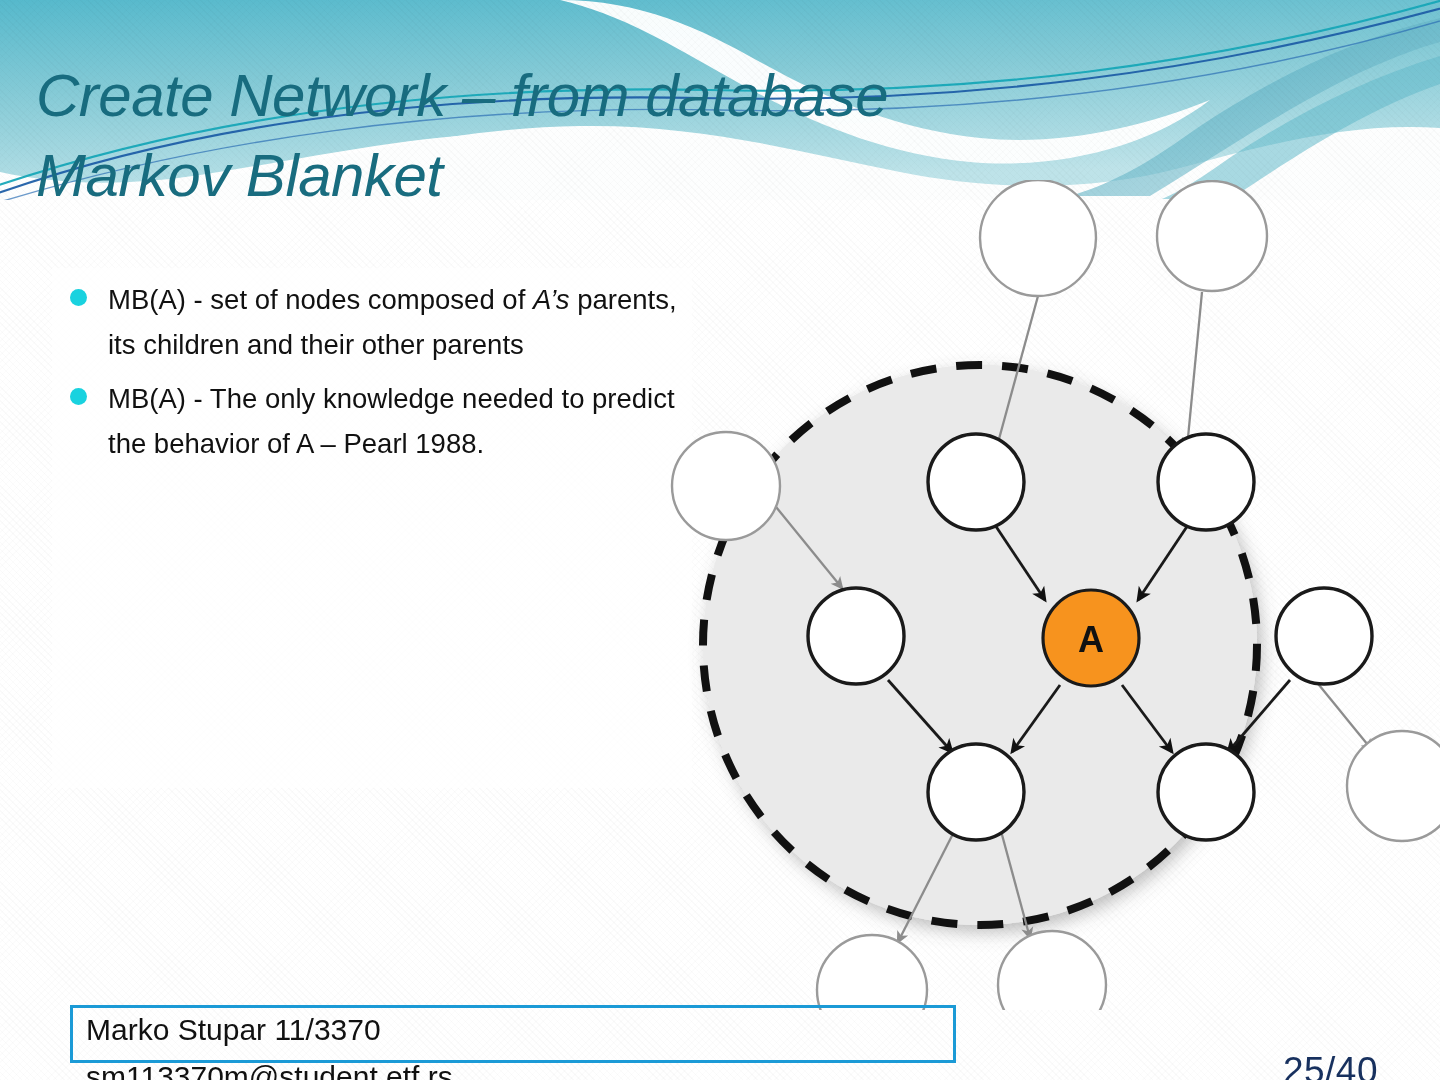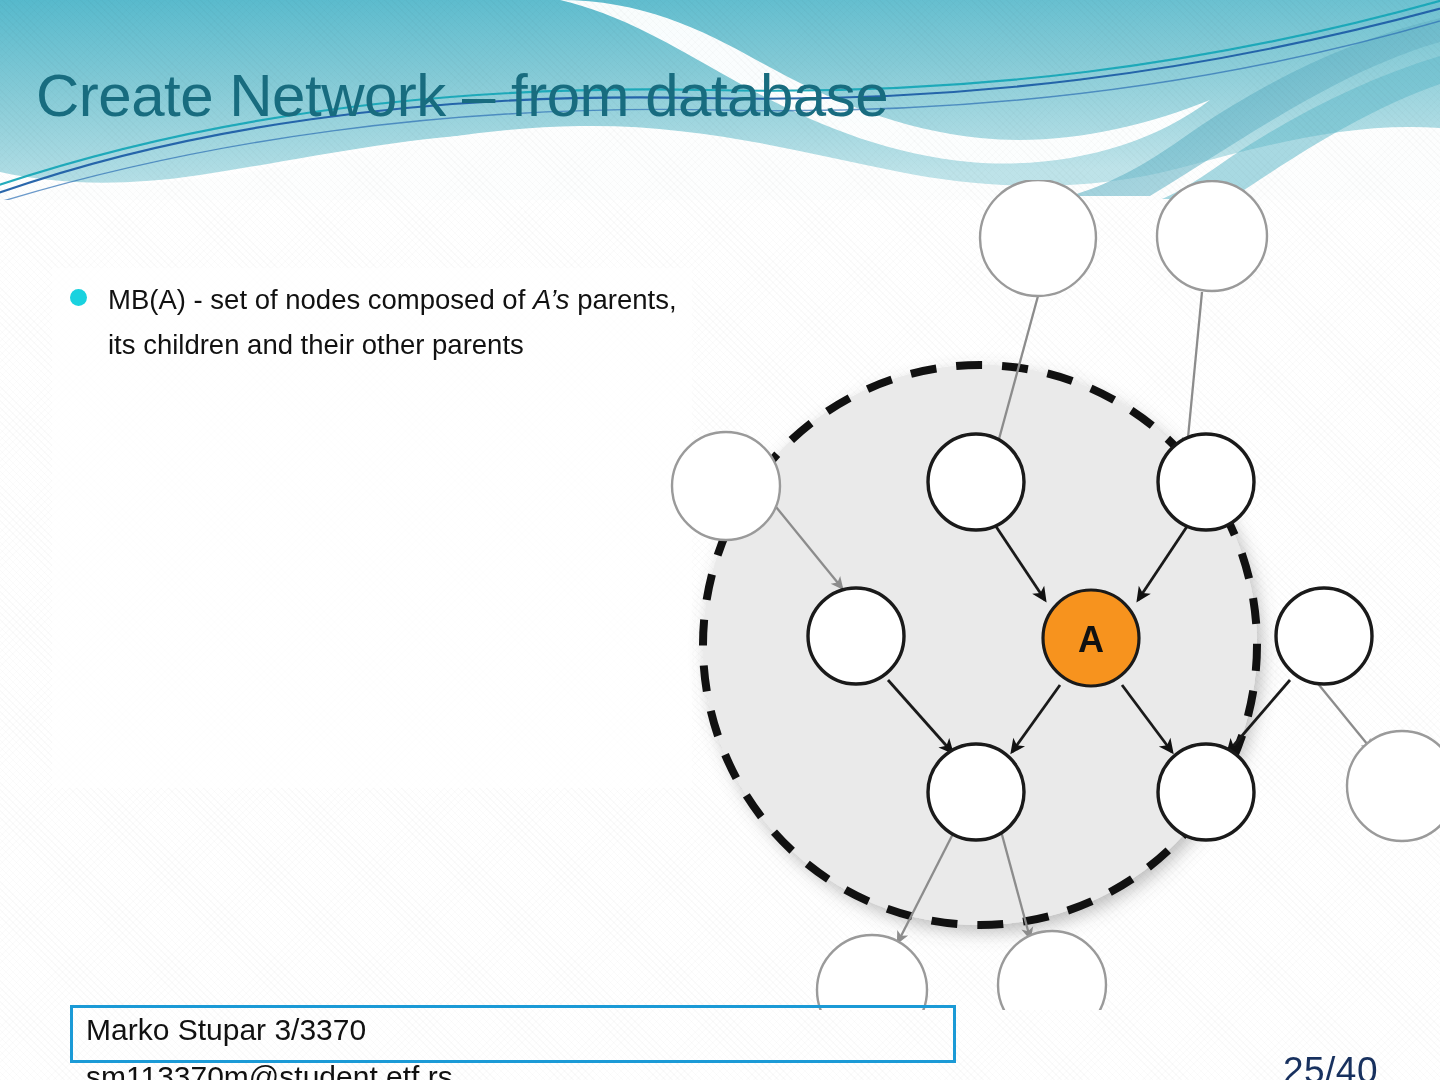--- a/index.html
+++ b/index.html
@@ -17,21 +17,21 @@
   }
   .slide{position:absolute;inset:0;overflow:hidden;}
 
   
   .banner{position:absolute;left:0;top:0;width:1440px;height:200px;z-index:1;}
 
   
   .title{
     position:absolute;left:36px;top:56px;width:1080px;z-index:4;
     font-size:60px;line-height:1.34;font-weight:400;
-    color:#186C7F;letter-spacing:-0.5px;
+    color:#186C7F;letter-spacing:-0.5px;font-style:italic;
   }
 
   
   .content-panel{
     position:absolute;left:52px;top:268px;width:640px;height:520px;z-index:3;
     background:rgba(255,255,255,0.70);
   }
   .bullets{position:absolute;left:56px;top:278px;width:640px;z-index:5;}
   .bullet{
     position:relative;padding-left:52px;margin-bottom:10px;
@@ -124,32 +124,37 @@
                C960,104 1200,74 1450,6" fill="none" stroke="#1F5FA8" stroke-width="2.1" opacity="0.95"></path>
       <path d="M-10,188 C190,120 430,84 710,90
                C970,96 1210,66 1450,-2" fill="none" stroke="#17A8B8" stroke-width="2.1" opacity="0.95"></path>
       <path d="M-10,205 C200,140 450,104 720,110
                C980,116 1220,86 1450,18" fill="none" stroke="#2C6FB5" stroke-width="1.4" opacity="0.7"></path>
     </svg>
   </div>
 
   <div class="title">
     <div>Create Network – from database</div>
+    <div>Markov Blanket</div>
   </div>
 
   <div class="content-panel"></div>
 
   <div class="bullets">
 
     <div class="bullet">
       <span class="dot"></span>
       <span>MB(A) - set of nodes composed of </span><i>A’s</i><span> parents, its children and their other parents</span>
     </div>
 
 
+    <div class="bullet">
+      <span class="dot"></span>
+      <span>MB(A) - The only knowledge needed  to predict the behavior of A – Pearl 1988.</span>
+    </div>
 
   </div>
 
   <div class="diagram">
     <svg width="780" height="830" viewBox="0 0 780 830" xmlns="http://www.w3.org/2000/svg">
       <defs>
         <marker id="arrDark" viewBox="0 0 12 12" refX="9" refY="6" markerWidth="6.2" markerHeight="6.2" orient="auto-start-reverse">
           <path d="M0.5,1 L11,6 L0.5,11 L3.2,6 Z" fill="#111111"></path>
         </marker>
         <marker id="arrGray" viewBox="0 0 12 12" refX="9" refY="6" markerWidth="6.4" markerHeight="6.4" orient="auto-start-reverse">
@@ -202,19 +207,19 @@
       <circle cx="664" cy="456" r="48" fill="#FFFFFF" stroke="#1A1A1A" stroke-width="3.4"></circle>
       <circle cx="316" cy="612" r="48" fill="#FFFFFF" stroke="#1A1A1A" stroke-width="3.4"></circle>
       <circle cx="546" cy="612" r="48" fill="#FFFFFF" stroke="#1A1A1A" stroke-width="3.4"></circle>
 
       <circle cx="431" cy="458" r="48" fill="#F7931E" stroke="#1A1A1A" stroke-width="3.2"></circle>
       <text x="431" y="472" text-anchor="middle" font-family="Liberation Sans, sans-serif" font-size="36" font-weight="bold" fill="#111111">A</text>
     </svg>
   </div>
 
   <div class="footer-box"></div>
-  <div class="footer-name">Marko Stupar  3/3370</div>
+  <div class="footer-name">Marko Stupar  11/3370</div>
   <div class="footer-mail">sm113370m@student.etf.rs</div>
   <div class="page-num">25/40</div>
 
 </div>
 
 <div class="texture"></div>
 
 </body></html>

